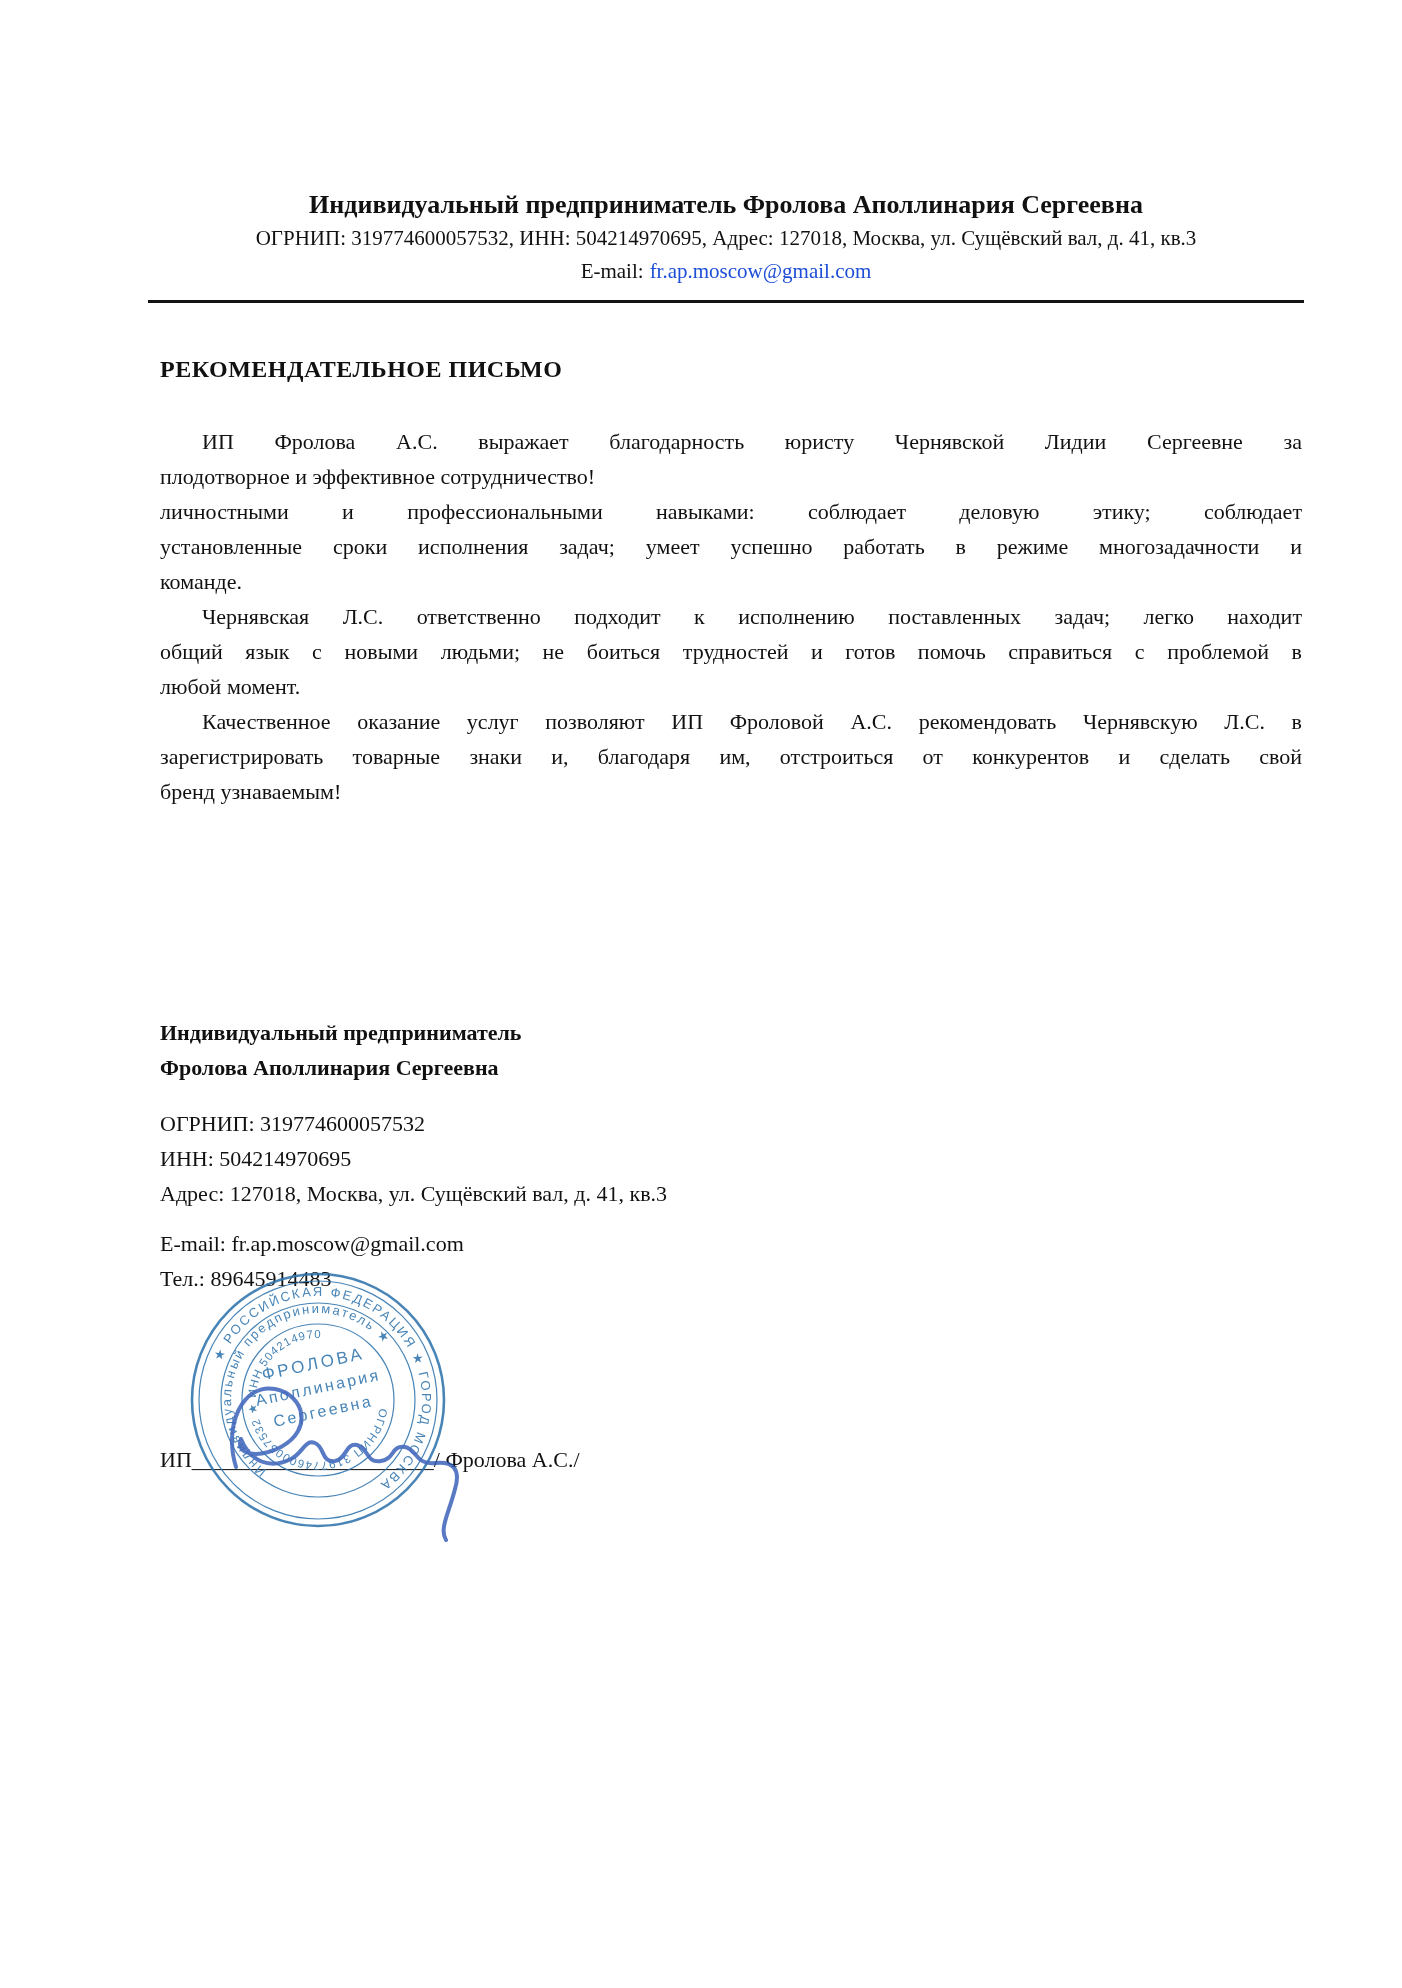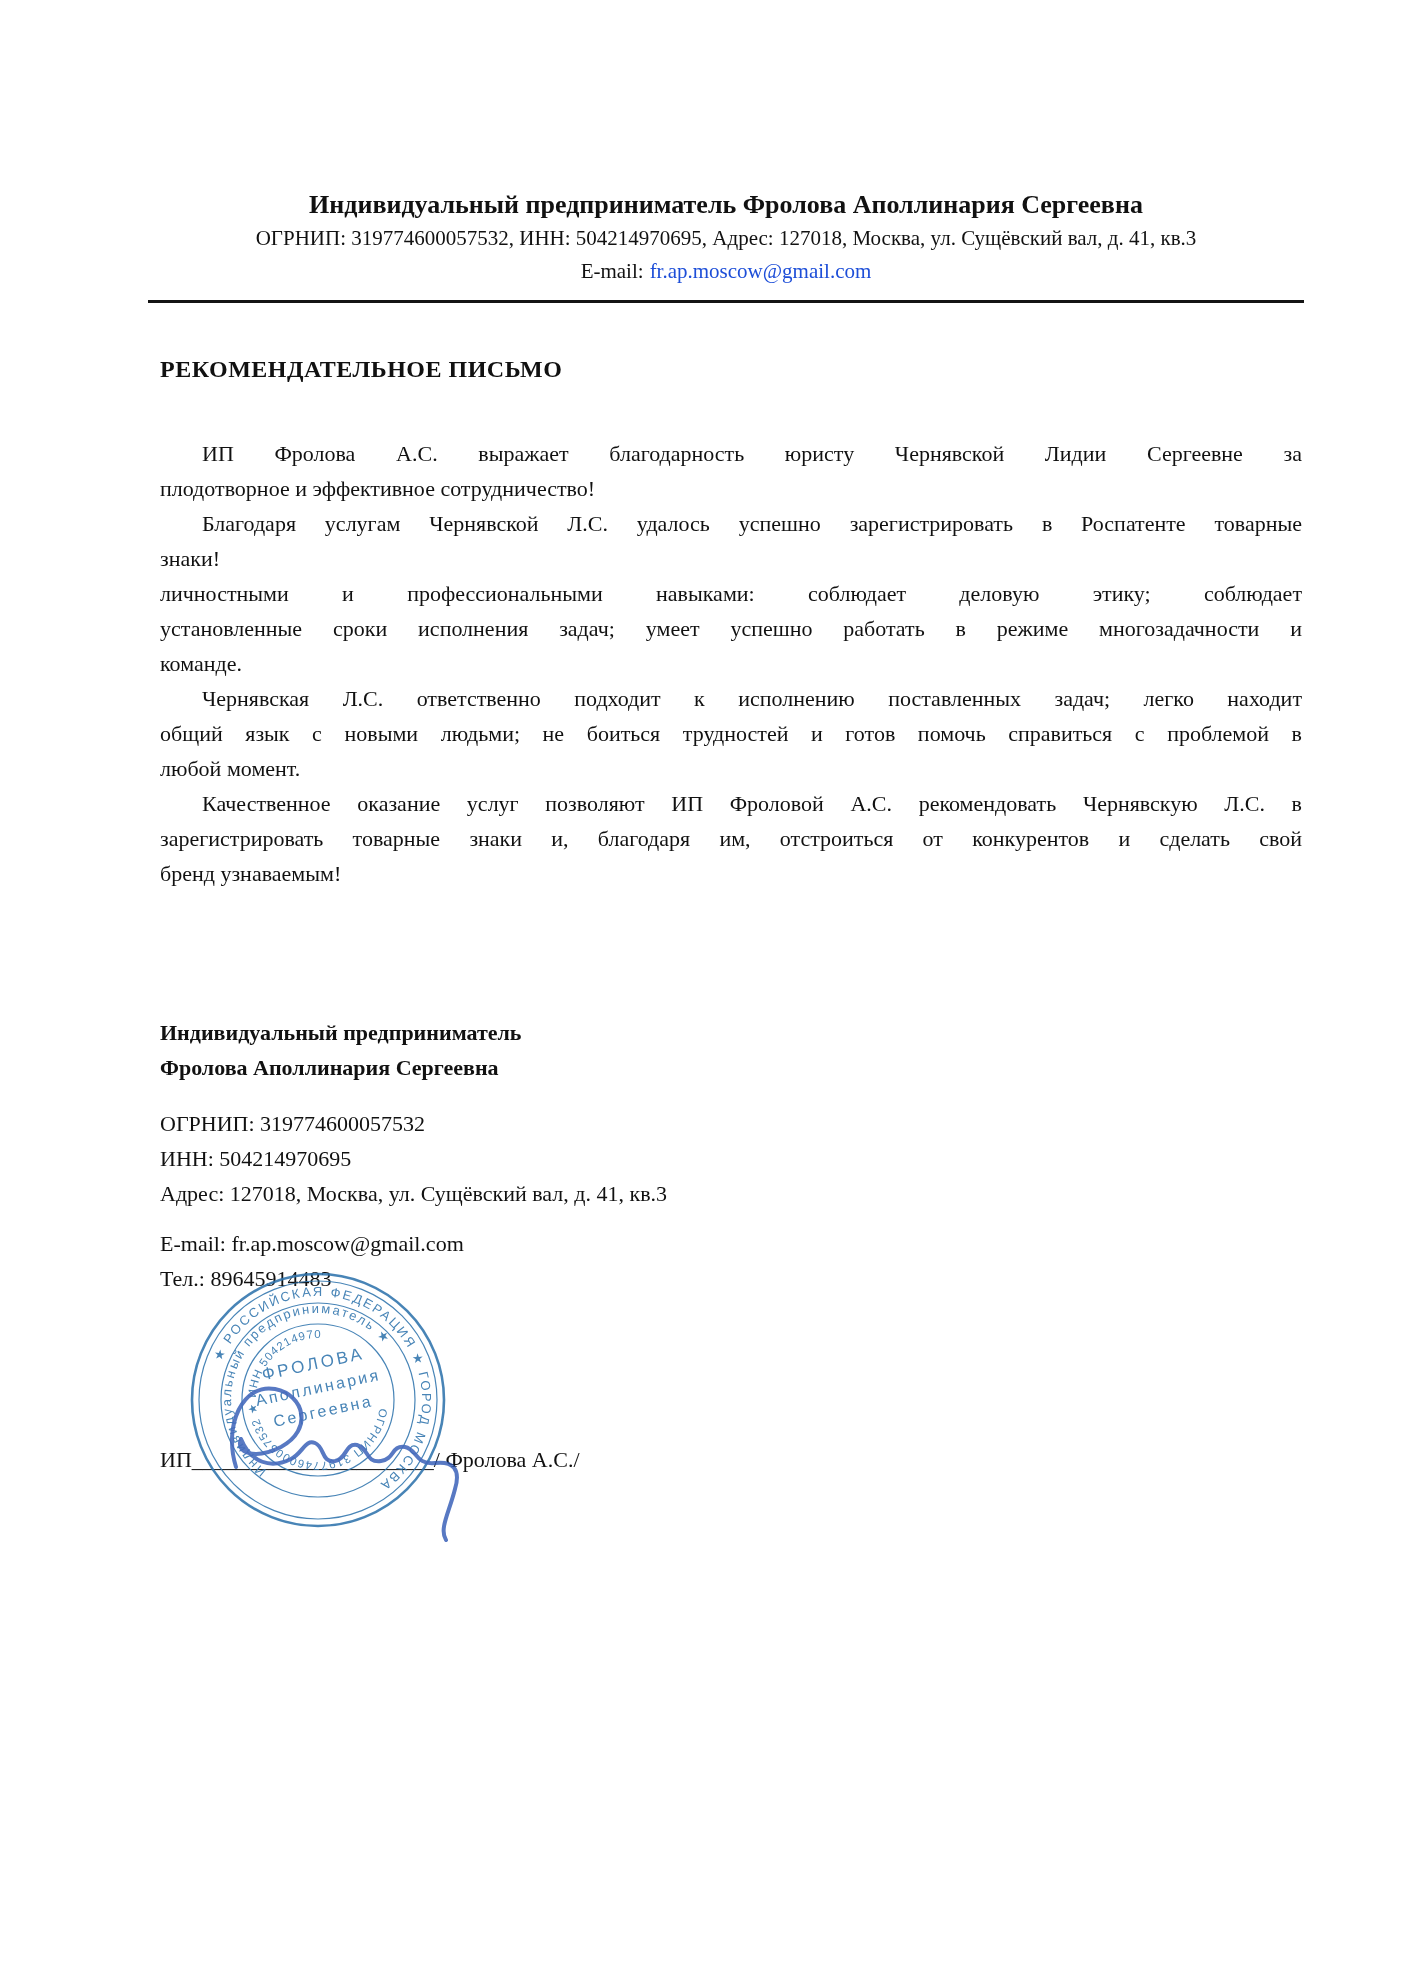--- a/index.html
+++ b/index.html
@@ -16,21 +16,21 @@
   .letterhead{position:absolute;left:150px;top:176px;width:1152px;text-align:center;}
   .h-company{font-size:26px;font-weight:bold;line-height:34px;}
   .h-req{font-size:21px;line-height:33px;}
   .h-email{font-size:21px;line-height:33px;}
   .h-email .lbl{margin-right:6px;}
   .email-link{color:#1d4ed8;text-decoration:none;cursor:pointer;}
   .rule{position:absolute;left:148px;top:288px;width:1156px;height:3px;background:#141414;}
   
   .doc-title{position:absolute;left:160px;top:344px;width:1142px;text-align:left;
              font-size:24px;font-weight:bold;letter-spacing:.5px;}
-  .body-text{position:absolute;left:160px;top:424px;width:1142px;font-size:22px;line-height:35px;}
+  .body-text{position:absolute;left:160px;top:412px;width:1142px;font-size:22px;line-height:35px;}
   .ln{width:100%;}
   .jf{text-align:justify;text-align-last:justify;}
   .ind{padding-left:42px;box-sizing:border-box;}
   
   .sig-block{position:absolute;left:160px;top:1003px;width:900px;font-size:22px;line-height:35px;z-index:1;}
   .sig-bold{font-weight:bold;}
   .sp21{height:21px;}
   .sp15{height:15px;}
   
   .sign-row{position:absolute;left:160px;top:1430px;font-size:22px;line-height:35px;z-index:1;white-space:nowrap;}
@@ -53,24 +53,20 @@
     </div>
   </div>
   <div class="rule"></div>
 
   <div class="doc-title">РЕКОМЕНДАТЕЛЬНОЕ ПИСЬМО</div>
 
   <div class="body-text">
     <div class="para">
       <div class="ln jf ind">ИП Фролова А.С. выражает благодарность юристу Чернявской Лидии Сергеевне за</div>
       <div class="ln">плодотворное и эффективное сотрудничество!</div>
-    </div>
-    <div class="para">
-      <div class="ln jf ind">Благодаря услугам Чернявской Л.С. удалось успешно зарегистрировать в Роспатенте товарные</div>
-      <div class="ln">знаки!</div>
     </div>
     <div class="para">
       <div class="ln jf">личностными и профессиональными навыками: соблюдает деловую этику; соблюдает</div>
       <div class="ln jf">установленные сроки исполнения задач; умеет успешно работать в режиме многозадачности и</div>
       <div class="ln">команде.</div>
     </div>
     <div class="para">
       <div class="ln jf ind">Чернявская Л.С. ответственно подходит к исполнению поставленных задач; легко находит</div>
       <div class="ln jf">общий язык с новыми людьми; не боиться трудностей и готов помочь справиться с проблемой в</div>
       <div class="ln">любой момент.</div>

